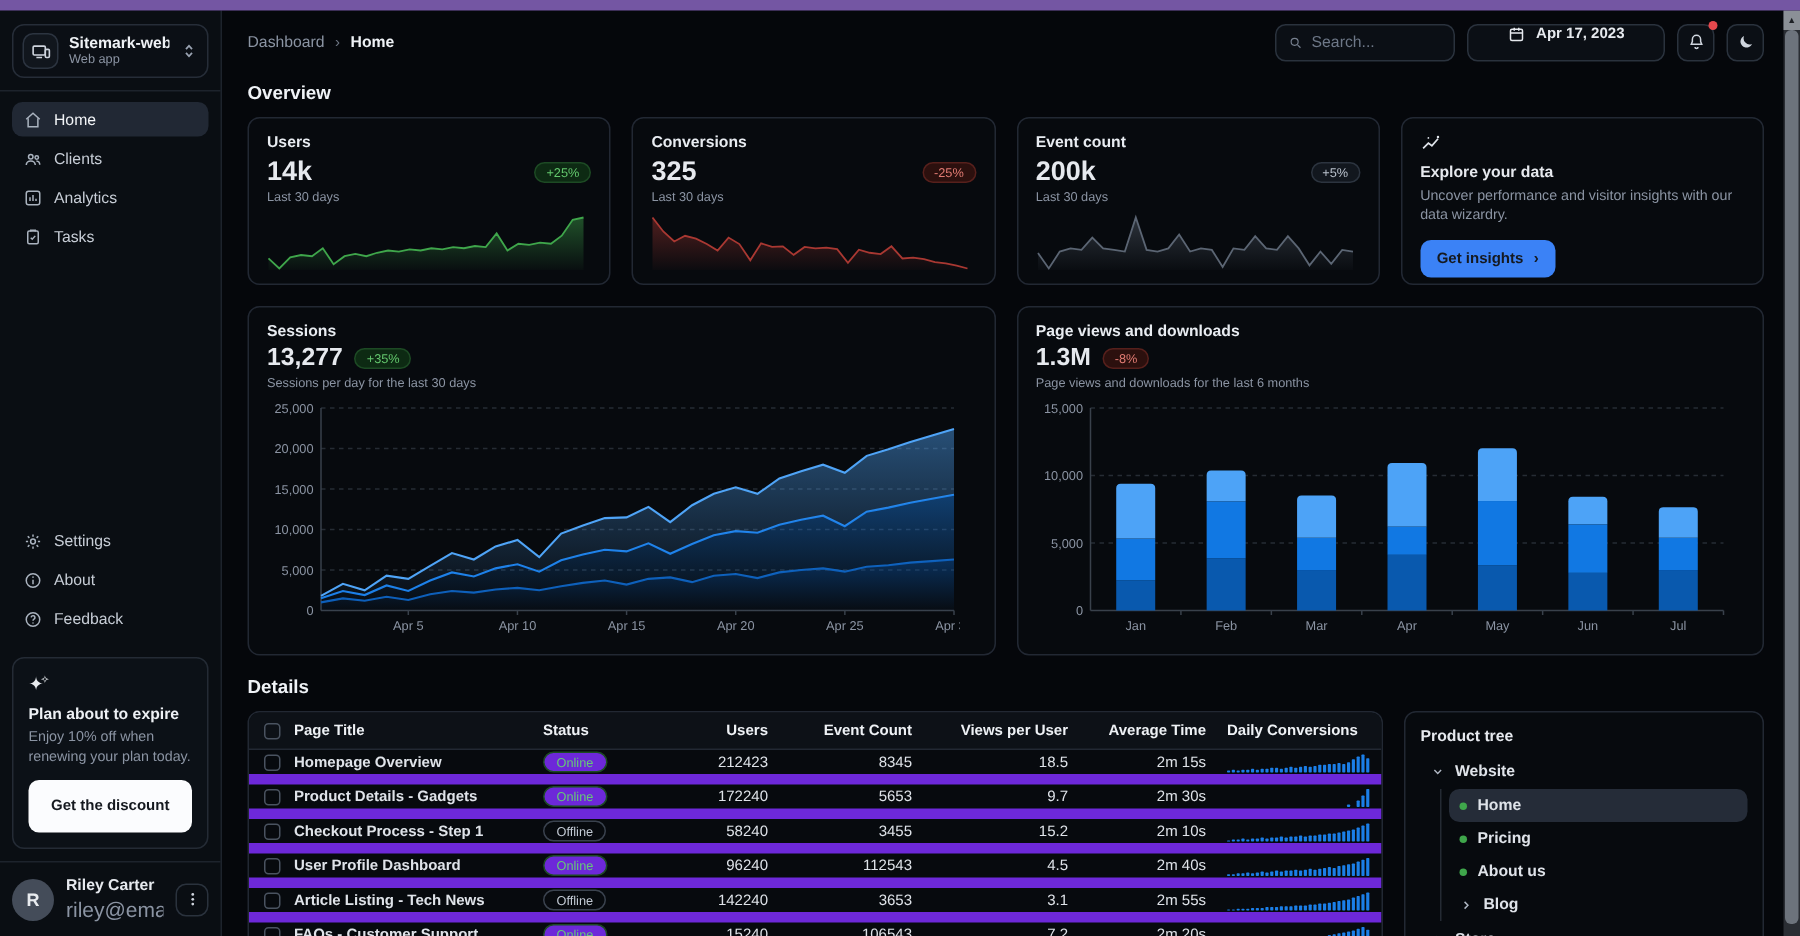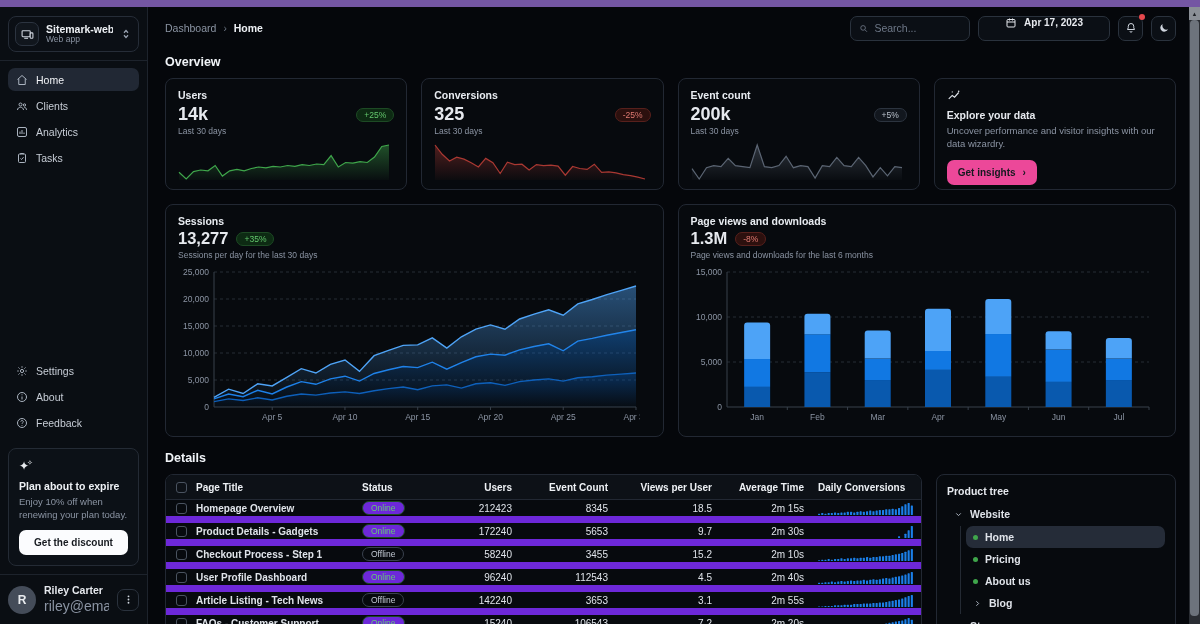--- a/index.html
+++ b/index.html
@@ -22,21 +22,21 @@
   .nav { padding:7px 8px; display:flex; flex-direction:column; gap:3px; }
   .nav-item { display:flex; align-items:center; gap:8px; height:23px; padding:0 8px; border-radius:7px; font-size:10.5px; color:#c7cdd6; cursor:pointer; }
   .nav-item.active { background:#212834; color:#f2f4f7; }
   .nav-icon { display:flex; color:#aab3bf; }
   .nav-secondary { margin-top:auto; }
   .plan-card { margin:6px 8px 8px; border:1px solid #242b35; background:#0c1117; border-radius:8px; padding:10px; }
   .plan-icon { font-size:12px; color:#e8ebef; letter-spacing:-2px; }
   .plan-icon small { font-size:7px; vertical-align:top; }
   .plan-title { font-size:10.5px; font-weight:bold; margin:7px 0 3px; color:#eef1f5; }
   .plan-desc { font-size:9.5px; color:#8b94a3; line-height:1.4; }
-  .plan-btn { margin-top:9px; width:100%; height:25px; background:#fbfcfe; color:#15191f; border:none; border-radius:7px; font-size:10px; font-weight:bold; cursor:pointer; font-family:inherit; }
+  .plan-btn { margin-top:9px; width:100%; height:35px; background:#fbfcfe; color:#15191f; border:none; border-radius:7px; font-size:10px; font-weight:bold; cursor:pointer; font-family:inherit; }
   .user-row { border-top:1px solid #1d232c; display:flex; align-items:center; gap:8px; padding:9px 8px; }
   .avatar { width:28px; height:28px; min-width:28px; border-radius:50%; background:#444c59; color:#e8ebef; display:flex; align-items:center; justify-content:center; font-size:12px; font-weight:bold; }
   .user-texts { line-height:1.25; overflow:hidden; }
   .user-name { font-size:10.5px; font-weight:bold; white-space:nowrap; }
   .user-email { font-size:14px; color:#8b94a3; white-space:nowrap; }
   .menu-btn { margin-left:auto; width:22px; height:22px; min-width:22px; border:1px solid #2a323d; border-radius:7px; background:transparent; color:#cfd5de; display:flex; align-items:center; justify-content:center; cursor:pointer; }
 
   
   .main { flex:1; position:relative; padding:0 24px 0 17px; overflow:hidden; }
   .header { display:flex; align-items:center; margin-top:8px; height:26px; }
@@ -60,21 +60,21 @@
   .stat-value { font-size:18px; font-weight:bold; }
   .pill { font-size:8.5px; padding:1px 7px; border-radius:999px; border:1px solid transparent; white-space:nowrap; }
   .pill.up { color:#63c76d; background:#0d2a13; border-color:#1d4a24; }
   .pill.down { color:#e07a72; background:#2c100e; border-color:#57201c; }
   .pill.neutral { color:#b9c1cc; background:#12171e; border-color:#2c343f; }
   .stat-caption { font-size:8.5px; color:#8b94a3; margin-top:1px; }
   .stat-spark { flex:1; margin-top:5px; }
 
   .promo-title { font-size:10.5px; font-weight:bold; margin-top:6px; }
   .promo-desc { font-size:9.5px; color:#8b94a3; line-height:1.4; margin-top:3px; }
-  .promo-btn { display:inline-flex; align-items:center; gap:7px; height:25px; padding:0 11px; background:#ec4899; border-radius:7px; font-size:10px; font-weight:bold; color:#15191f; border:none; margin-top:9px; cursor:pointer; font-family:inherit; }
+  .promo-btn { display:inline-flex; align-items:center; gap:7px; height:25px; padding:0 11px; background:#3b82f6; border-radius:7px; font-size:10px; font-weight:bold; color:#15191f; border:none; margin-top:9px; cursor:pointer; font-family:inherit; }
   .promo-icon { color:#dfe4ea; display:flex; }
 
   .charts-row { display:grid; grid-template-columns:1fr 1fr; gap:14px; margin-top:14px; }
   .chart-card { height:233px; display:flex; flex-direction:column; }
   .chart-value-row { display:flex; align-items:center; gap:8px; margin-top:2px; }
   .chart-value { font-size:16.5px; font-weight:bold; }
   .chart-caption { font-size:8.5px; color:#8b94a3; margin-top:2px; }
   .chart-plot { flex:1; margin-top:4px; }
 
   .details-row { display:grid; grid-template-columns:1fr 240px; gap:14px; margin-top:4px; align-items:start; }

